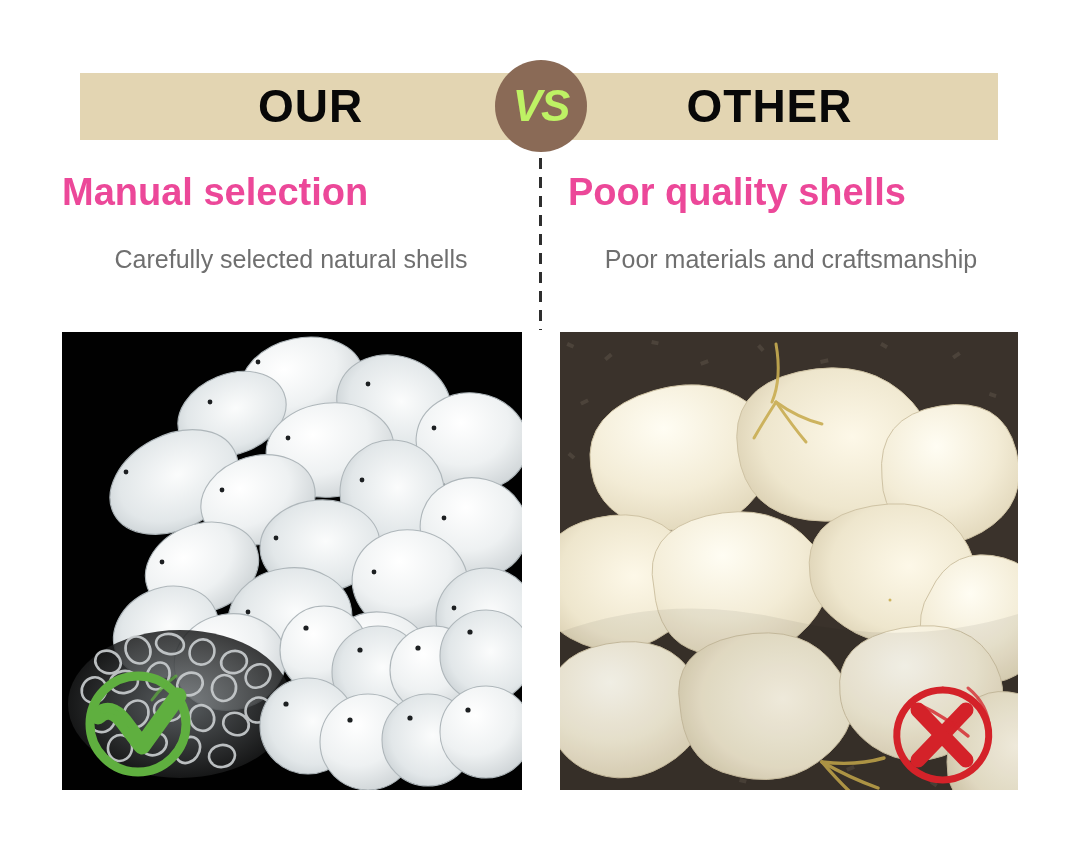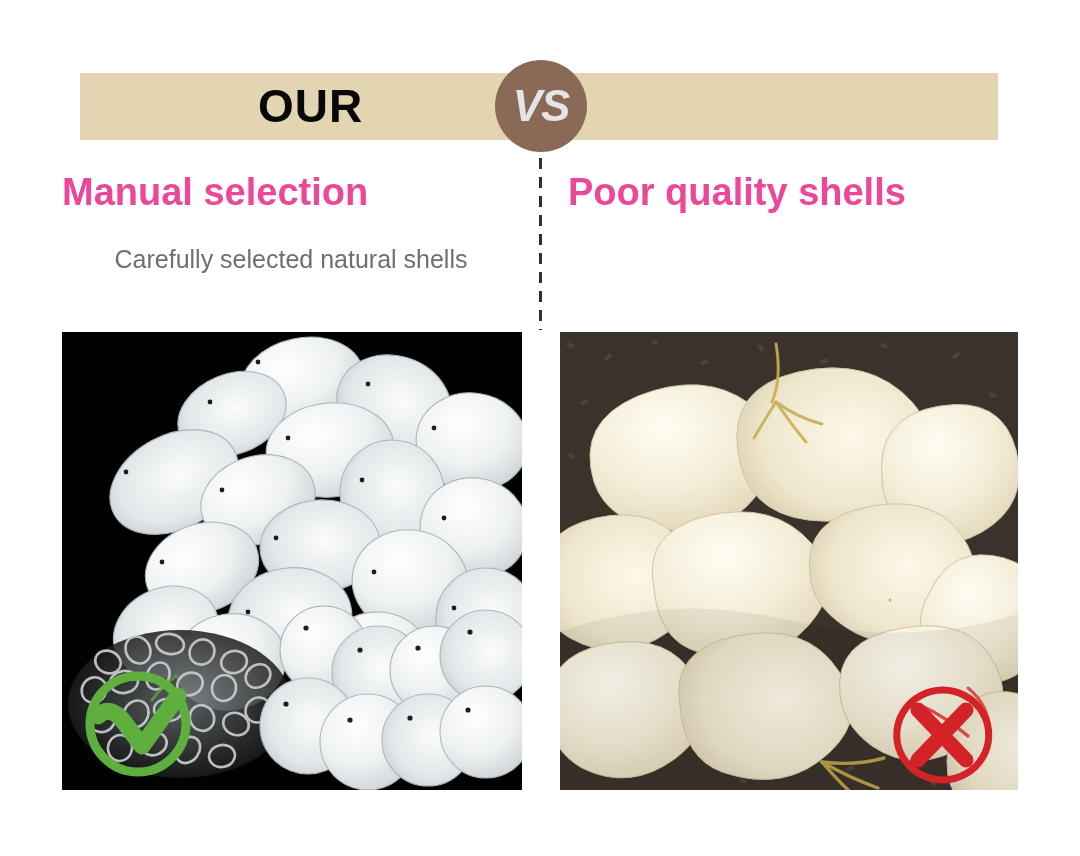--- a/index.html
+++ b/index.html
@@ -47,21 +47,21 @@
   .banner-label.right { left: 461px; width: 457px; }
 
   .vs-badge {
     position: absolute;
     left: 495px;
     top: 60px;
     width: 92px;
     height: 92px;
     border-radius: 50%;
     background: #8a6a56;
-    color: #e5e5e5;
+    color: #bef264;
     font-size: 44px;
     font-weight: bold;
     font-style: italic;
     line-height: 92px;
     text-align: center;
     letter-spacing: -1px;
     z-index: 5;
   }
 
   
@@ -137,28 +137,30 @@
   .mark-cross { left: 888px; top: 684px; width: 110px; height: 104px; }
   .mark-badge svg { display: block; width: 100%; height: 100%; }
 </style>
 </head>
 <body>
 
 <div class="page">
 
   <div class="banner">
     <div class="banner-label left">OUR</div>
+    <div class="banner-label right">OTHER</div>
   </div>
 
   <div class="vs-badge">VS</div>
 
   <div class="col-heading left">Manual selection</div>
   <div class="col-sub left">Carefully selected natural shells</div>
 
   <div class="col-heading right">Poor quality shells</div>
+  <div class="col-sub right">Poor materials and craftsmanship</div>
 
   <div class="divider"></div>
 
   <div class="photo photo-left">
     <svg viewBox="0 0 460 458" preserveAspectRatio="none" aria-hidden="true">
       <defs>
         <radialGradient id="discG" cx="38%" cy="32%" r="78%">
           <stop offset="0%" stop-color="#ffffff"></stop>
           <stop offset="55%" stop-color="#eef1f2"></stop>
           <stop offset="100%" stop-color="#c9cfd2"></stop>

